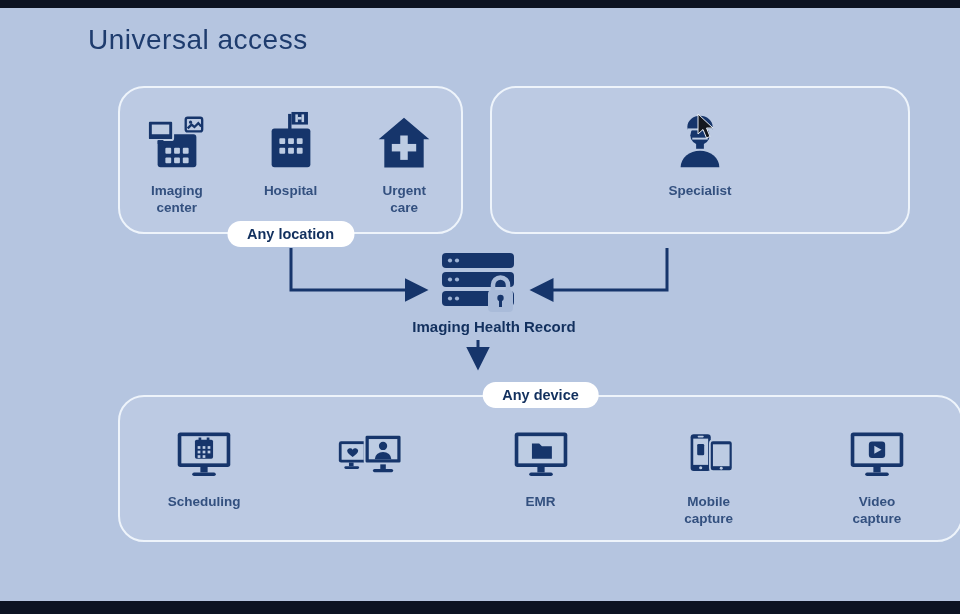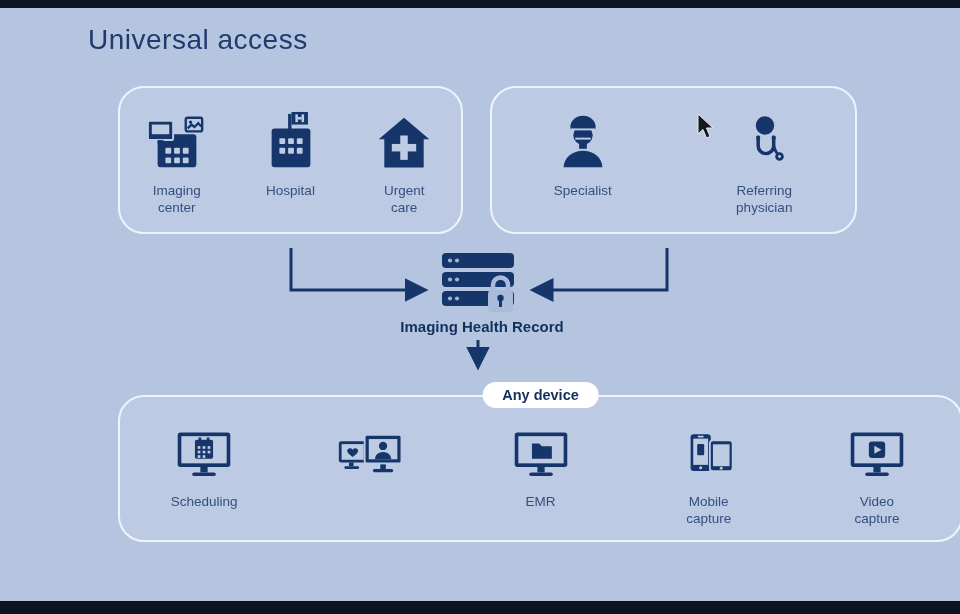--- a/index.html
+++ b/index.html
@@ -16,44 +16,44 @@
     position:absolute; left:88px; top:24px; margin:0;
     font-size:28px; font-weight:400; letter-spacing:0.5px; color:#1e3c6e;text-align:right;
   }
 
   .group {
     position:absolute; box-sizing:border-box;
     border:2px solid #eef4fb; border-radius:26px;
     background:rgba(255,255,255,0.10);
   }
   #location-group { left:118px; top:86px;  width:345px; height:148px; }
-  #user-group     { left:490px; top:86px;  width:367px; height:148px; }
+  #user-group     { left:490px; top:86px;  width:420px; height:148px; }
   #device-group   { left:118px; top:395px; width:845px; height:147px; }
 
   .items { display:flex; width:100%; height:100%; align-items:flex-start; padding-top:17px; box-sizing:border-box; }
   #device-group .items { padding-top:31px; }
-  .item { flex:1; display:flex; flex-direction:column; align-items:center; }
+  .item { flex:1; display:flex; flex-direction:column; align-items:center;font-weight:bold; }
   .iconbox { height:68px; display:flex; align-items:flex-end; justify-content:center; }
   #device-group .iconbox { height:56px; }
   .caption {
     margin-top:9px; font-size:13.5px; line-height:1.28; color:#33507f;
     text-align:center; white-space:pre-line;
   }
 
   .badge {
     position:absolute; left:50%; transform:translateX(-50%);
     background:#ffffff; color:#12305e; font-weight:bold; font-size:14.5px;
     padding:5px 20px; border-radius:15px; white-space:nowrap;
   }
   .badge.on-bottom { bottom:-15px; }
   .badge.on-top    { top:-15px; }
 
   .hub-icon { position:absolute; left:440px; top:252px; }
   .hub-label {
-    position:absolute; left:372px; top:318px; width:220px;
+    position:absolute; left:384px; top:318px; width:220px;
     text-align:center; font-size:15px; font-weight:bold; color:#12305e;
   }
 
   .arrows, .cursor { position:absolute; pointer-events:none; }
   .arrows { left:0; top:0; }
   .cursor { left:697px; top:114px; }
 </style>
 </head>
 <body>
 
@@ -120,51 +120,37 @@
             <g fill="#bdcce3">
               <rect x="28" y="24" width="8" height="26"></rect>
               <rect x="19" y="33" width="26" height="8"></rect>
             </g>
           </svg>
         </span>
         <figcaption class="caption">Urgent
 care</figcaption>
       </figure>
     </div>
+    <div class="badge on-bottom">Any location</div>
   </section>
 
   <section class="group" id="user-group">
     <div class="items">
       <figure class="item" style="margin:0">
         <span class="iconbox">
           <svg width="62" height="62" viewBox="0 0 64 64">
             <rect x="28" y="31" width="8" height="8" fill="#16356b"></rect>
             <circle cx="32" cy="25" r="10" fill="#16356b"></circle>
             <path d="M19 16 a13 11 0 0 1 26 0 l0 3 h-26 z" fill="#16356b"></path>
             <rect x="19" y="18" width="26" height="2" fill="#bdcce3"></rect>
             <rect x="24" y="27.5" width="16" height="2" fill="#bdcce3"></rect>
             <path d="M12 58 a20 17 0 0 1 40 0 z" fill="#16356b"></path>
           </svg>
         </span>
         <figcaption class="caption">Specialist</figcaption>
-      </figure>
-      <figure class="item" style="margin:0">
-        <span class="iconbox">
-          <svg width="62" height="62" viewBox="0 0 64 64">
-            <circle cx="33" cy="15" r="9.5" fill="#16356b"></circle>
-            <path d="M26 27 v9 a8 8 0 0 0 16 0 v-9" stroke="#16356b" stroke-width="3.6" fill="none" stroke-linecap="round"></path>
-            <path d="M42 36 q2 7 5 9" stroke="#16356b" stroke-width="3" fill="none" stroke-linecap="round"></path>
-            <circle cx="48" cy="47" r="4.4" fill="#16356b"></circle>
-            <circle cx="48" cy="47" r="1.5" fill="#bdcce3"></circle>
-            <rect x="24" y="25.5" width="4" height="4" rx="1" fill="#16356b"></rect>
-            <rect x="40" y="25.5" width="4" height="4" rx="1" fill="#16356b"></rect>
-          </svg>
-        </span>
-        <figcaption class="caption">Referring
-physician</figcaption>
       </figure>
     </div>
   </section>
 
   <div class="hub-icon">
     <svg width="76" height="64" viewBox="0 0 76 64">
       <rect x="2" y="1" width="72" height="15" rx="4" fill="#16356b"></rect>
       <rect x="2" y="20" width="72" height="15" rx="4" fill="#16356b"></rect>
       <rect x="2" y="39" width="72" height="15" rx="4" fill="#16356b"></rect>
       <g fill="#9fb4d6">

